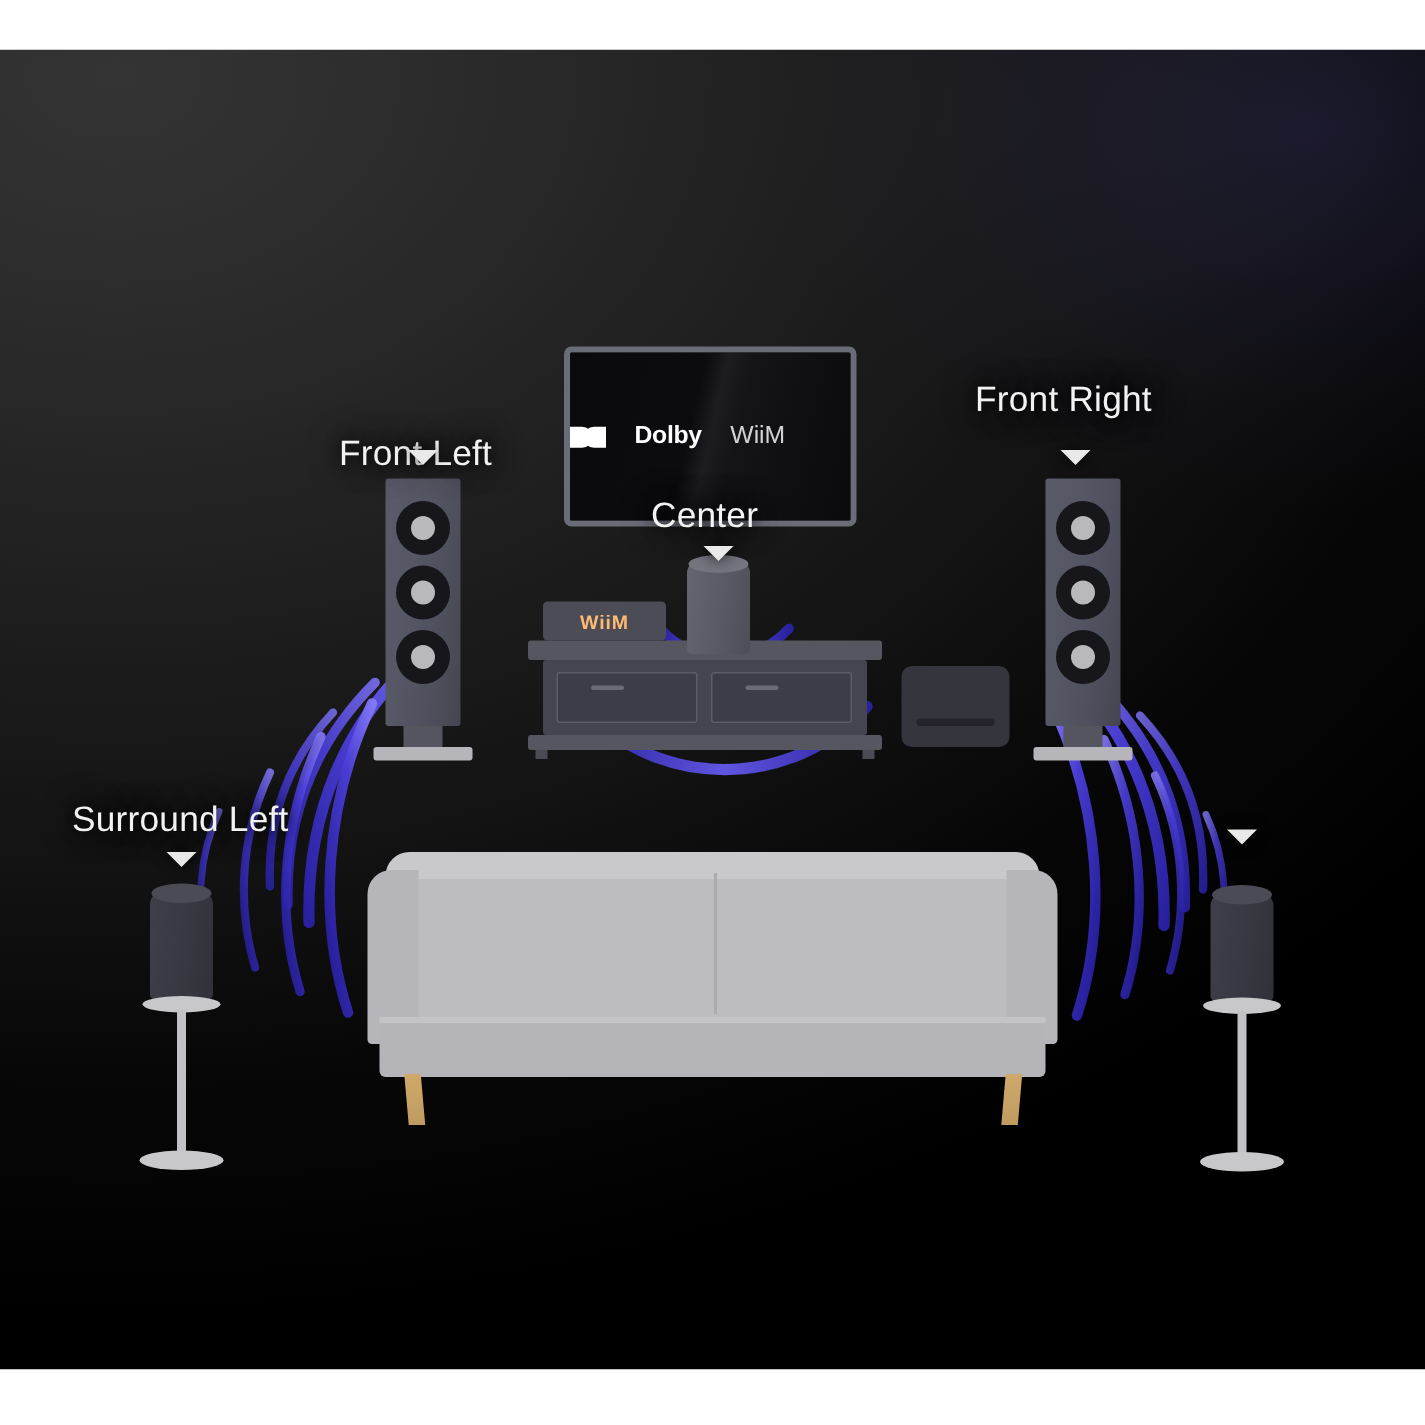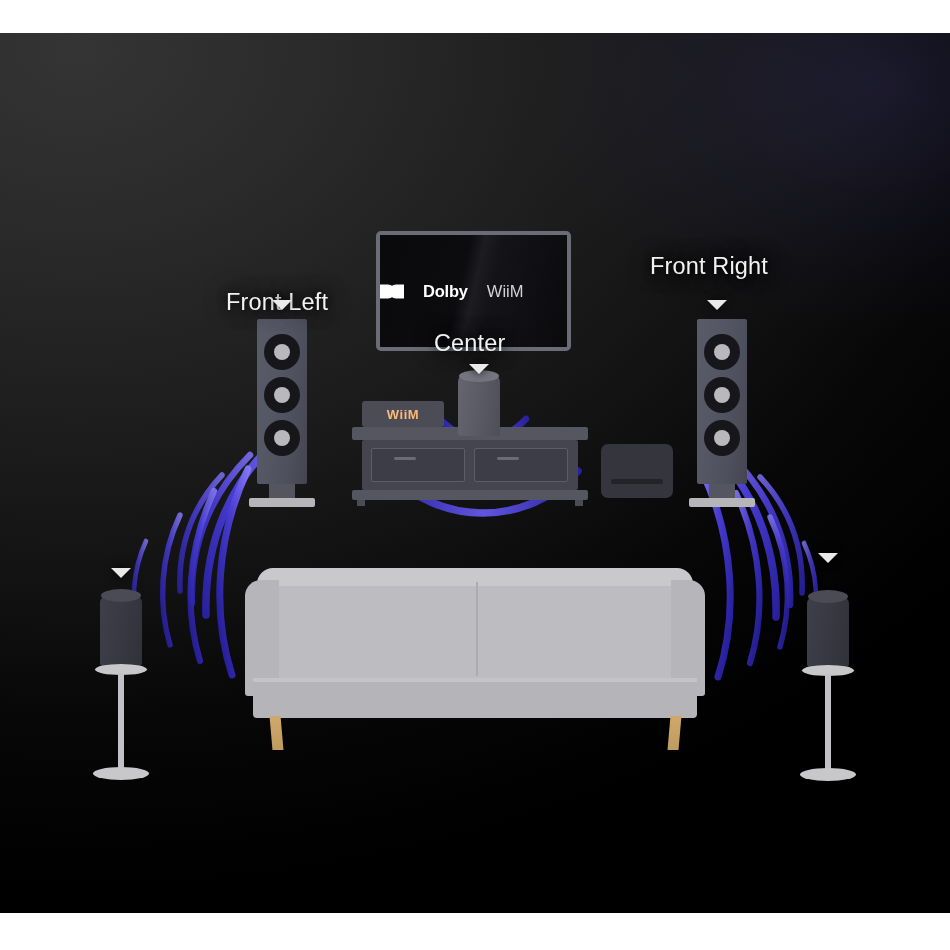--- a/index.html
+++ b/index.html
@@ -427,20 +427,21 @@
       </div>
       <div class="base"></div>
       <div class="leg l"></div>
       <div class="leg r"></div>
     </div>
 
     <div id="sub">
       <div class="slot"></div>
     </div>
 
+    <div class="lbl" style="left:48px; top:500px;">Surround Left</div>
     <div class="caret" style="left:111px; top:535px;"></div>
     <div class="surr" style="left:95px; top:561px; width:52px; height:190px;">
       <div class="cyl"></div>
       <div class="cap"></div>
       <div class="plate"></div>
       <div class="pole"></div>
       <div class="base"></div>
     </div>
 
     <div class="caret" style="left:818px; top:520px;"></div>

